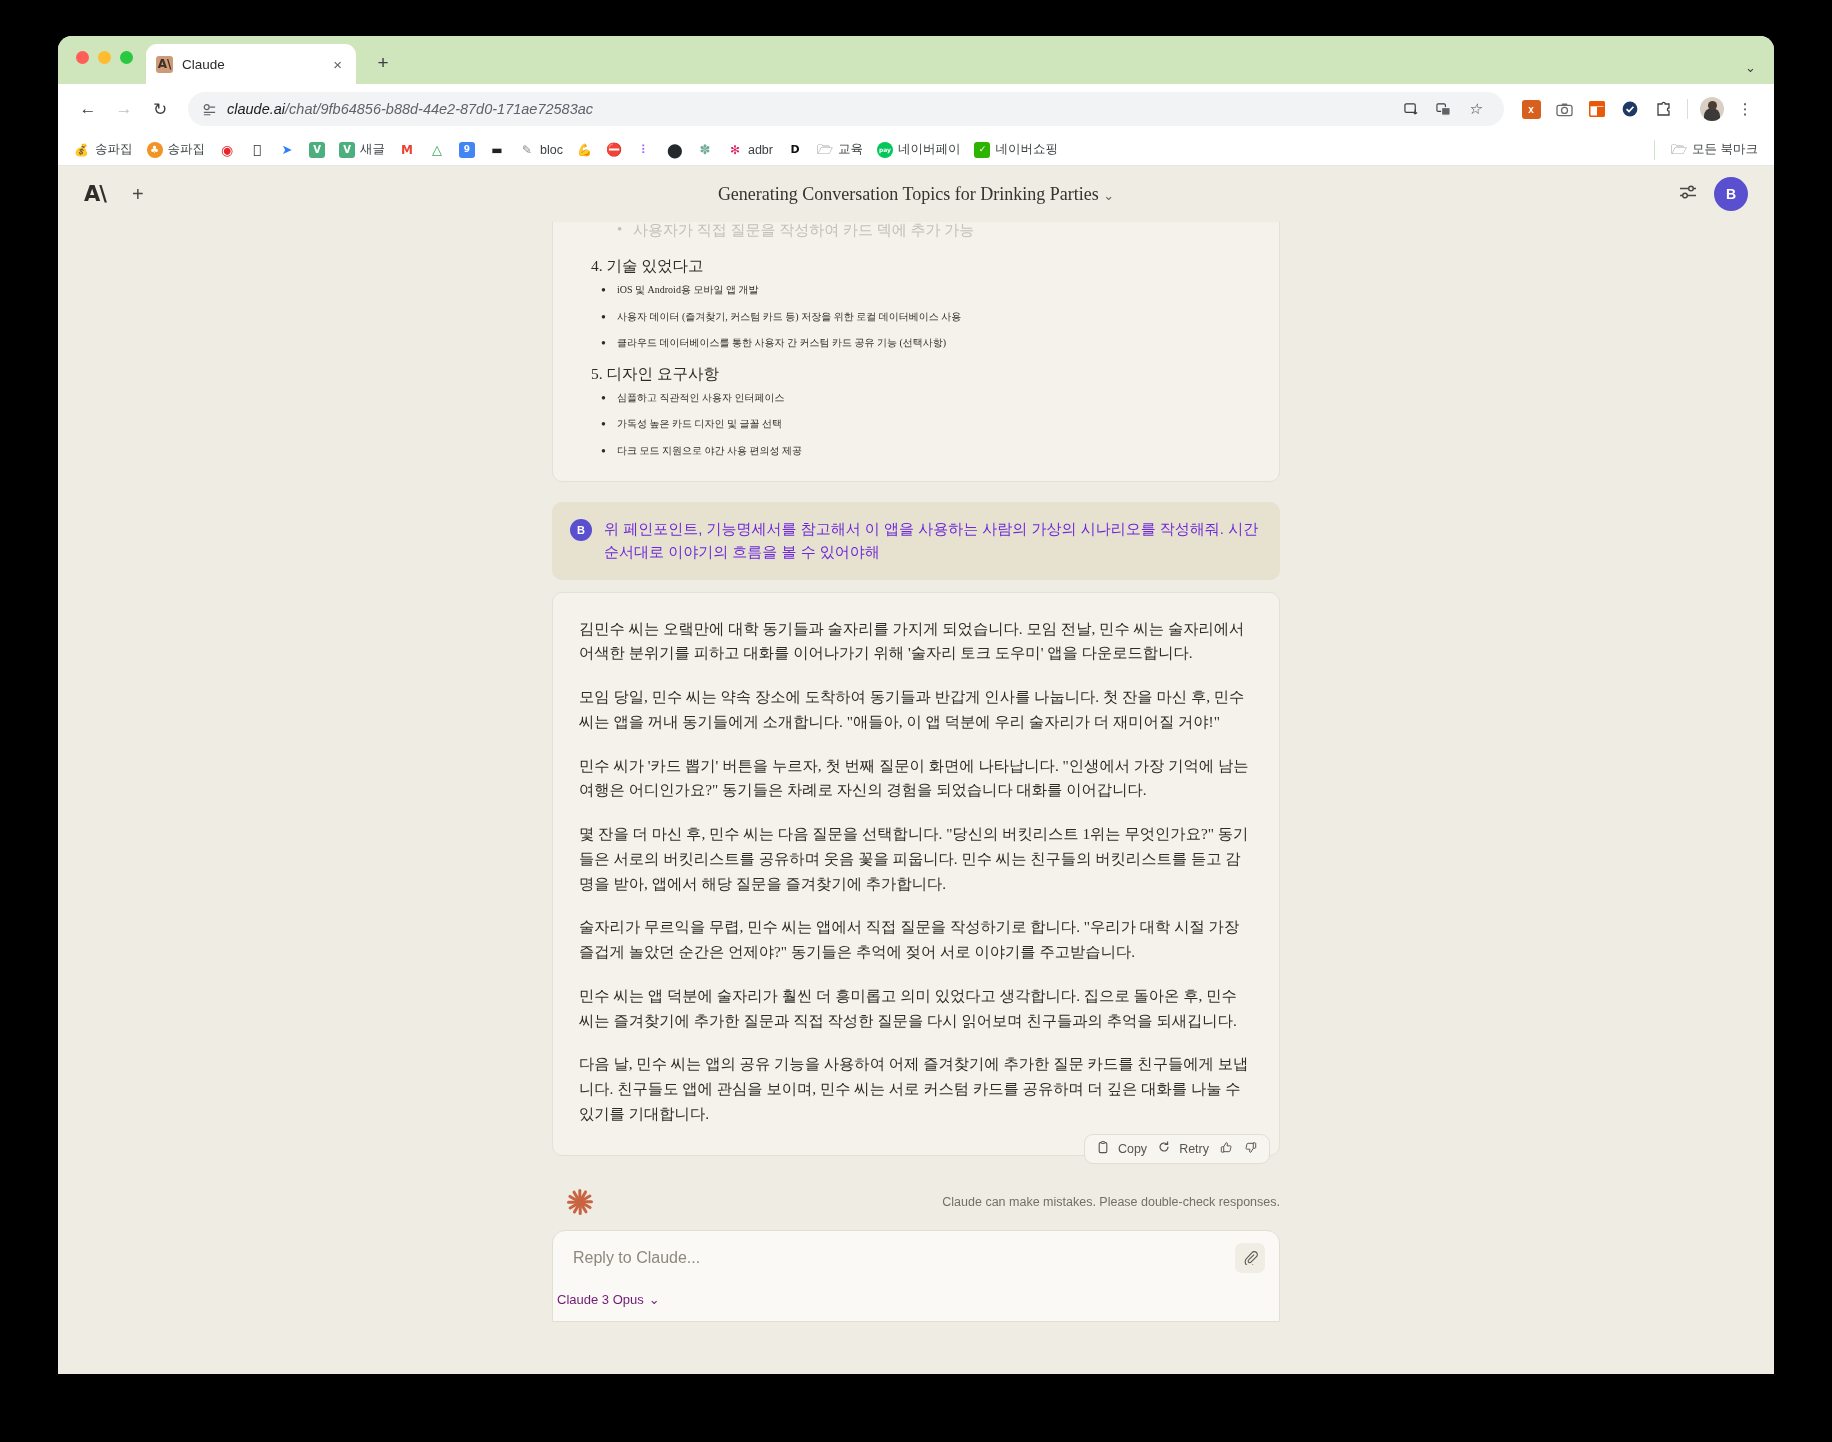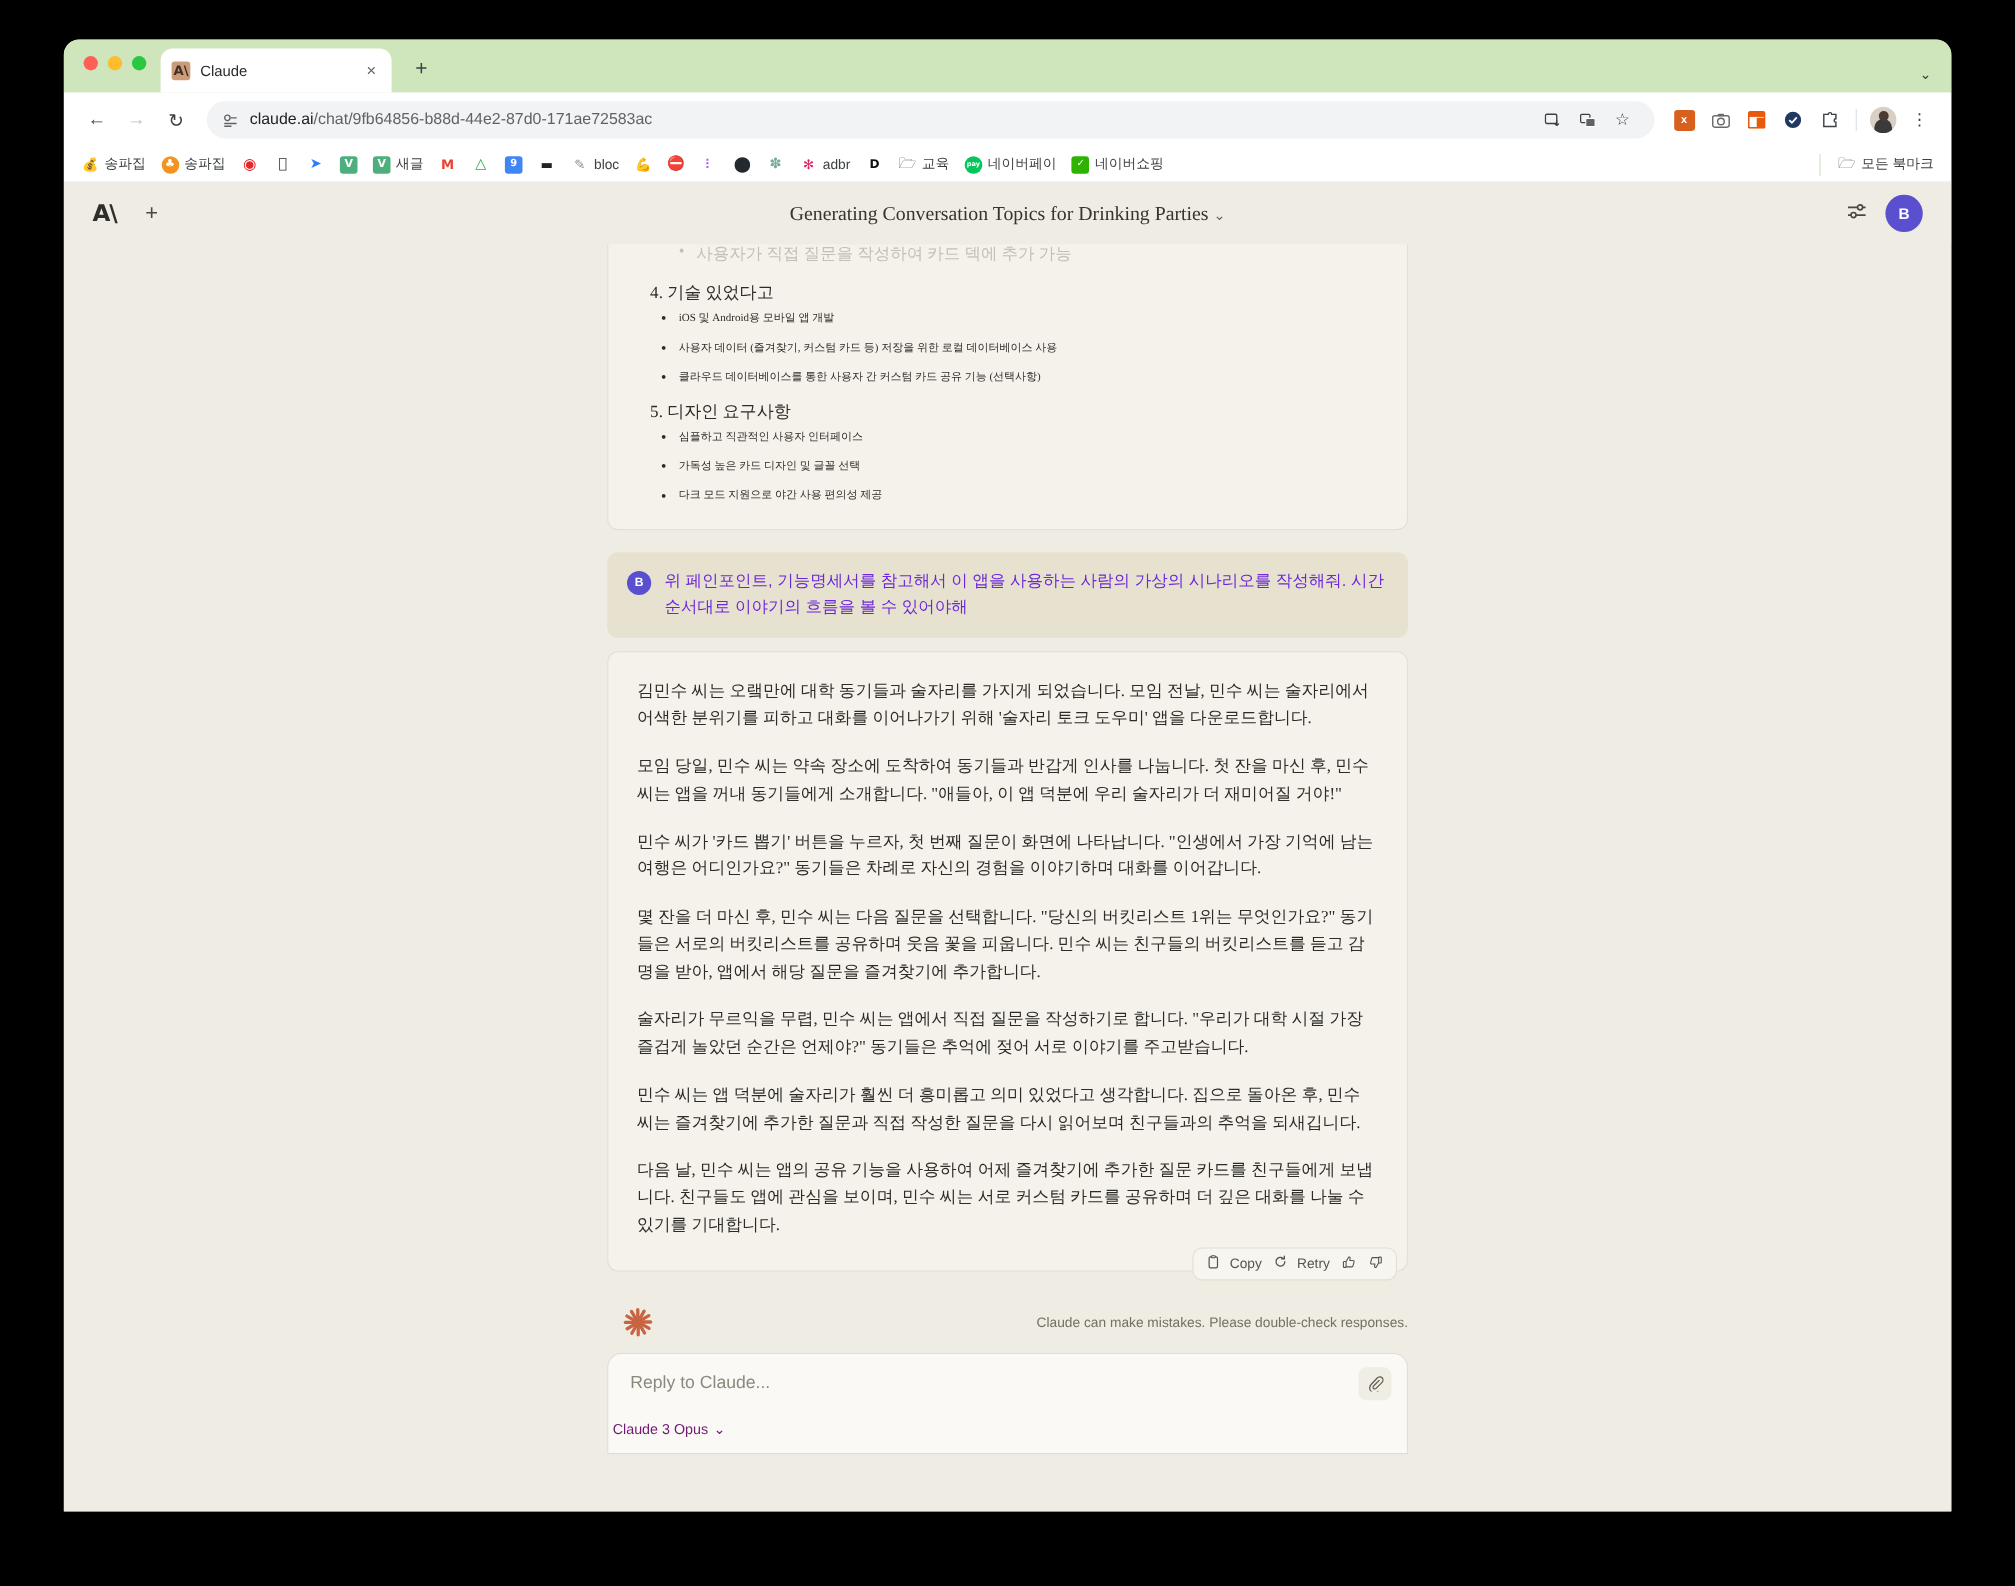--- a/index.html
+++ b/index.html
@@ -83,20 +83,21 @@
   .navbtn.disabled { color: #bdc1c6; }
   .omnibox {
     flex: 1;
     height: 34px;
     background: #f1f3f4;
     border-radius: 17px;
     display: flex; align-items: center;
     padding: 0 14px;
     margin: 0 8px;
     gap: 10px;
+    font-style: italic;
   }
   .omnibox-url {
     font-size: 14.5px;
     color: #5f6368;
     white-space: nowrap;
   }
   .omnibox-url b { color: #202124; font-weight: 400; }
   .tb-right { display: flex; align-items: center; gap: 3px; }
   .tb-icon {
     width: 30px; height: 30px;
@@ -538,21 +539,21 @@
         </div>
 
         <div class="user-msg">
           <div class="user-badge">B</div>
           <div class="user-text">위 페인포인트, 기능명세서를 참고해서 이 앱을 사용하는 사람의 가상의 시나리오를 작성해줘. 시간순서대로 이야기의 흐름을 볼 수 있어야해</div>
         </div>
 
         <div class="assistant-msg">
           <p>김민수 씨는 오랰만에 대학 동기들과 술자리를 가지게 되었습니다. 모임 전날, 민수 씨는 술자리에서 어색한 분위기를 피하고 대화를 이어나가기 위해 '술자리 토크 도우미' 앱을 다운로드합니다.</p>
           <p>모임 당일, 민수 씨는 약속 장소에 도착하여 동기들과 반갑게 인사를 나눕니다. 첫 잔을 마신 후, 민수 씨는 앱을 꺼내 동기들에게 소개합니다. "애들아, 이 앱 덕분에 우리 술자리가 더 재미어질 거야!"</p>
-          <p>민수 씨가 '카드 뽑기' 버튼을 누르자, 첫 번째 질문이 화면에 나타납니다. "인생에서 가장 기억에 남는 여행은 어디인가요?" 동기들은 차례로 자신의 경험을 이야기하며 대화를 이어갑니다.</p>
+          <p>민수 씨가 '카드 뽑기' 버튼을 누르자, 첫 번째 질문이 화면에 나타납니다. "인생에서 가장 기억에 남는 여행은 어디인가요?" 동기들은 차례로 자신의 경험을 되었습니다 대화를 이어갑니다.</p>
           <p>몇 잔을 더 마신 후, 민수 씨는 다음 질문을 선택합니다. "당신의 버킷리스트 1위는 무엇인가요?" 동기들은 서로의 버킷리스트를 공유하며 웃음 꽃을 피웁니다. 민수 씨는 친구들의 버킷리스트를 듣고 감명을 받아, 앱에서 해당 질문을 즐겨찾기에 추가합니다.</p>
           <p>술자리가 무르익을 무렵, 민수 씨는 앱에서 직접 질문을 작성하기로 합니다. "우리가 대학 시절 가장 즐겁게 놀았던 순간은 언제야?" 동기들은 추억에 젖어 서로 이야기를 주고받습니다.</p>
           <p>민수 씨는 앱 덕분에 술자리가 훨씬 더 흥미롭고 의미 있었다고 생각합니다. 집으로 돌아온 후, 민수 씨는 즐겨찾기에 추가한 질문과 직접 작성한 질문을 다시 읽어보며 친구들과의 추억을 되새깁니다.</p>
           <p>다음 날, 민수 씨는 앱의 공유 기능을 사용하여 어제 즐겨찾기에 추가한 질문 카드를 친구들에게 보냅니다. 친구들도 앱에 관심을 보이며, 민수 씨는 서로 커스텀 카드를 공유하며 더 깊은 대화를 나눌 수 있기를 기대합니다.</p>
         </div>
 
         <div class="action-row">
           <div class="action-pill">
             <span class="ai">
               <span>

